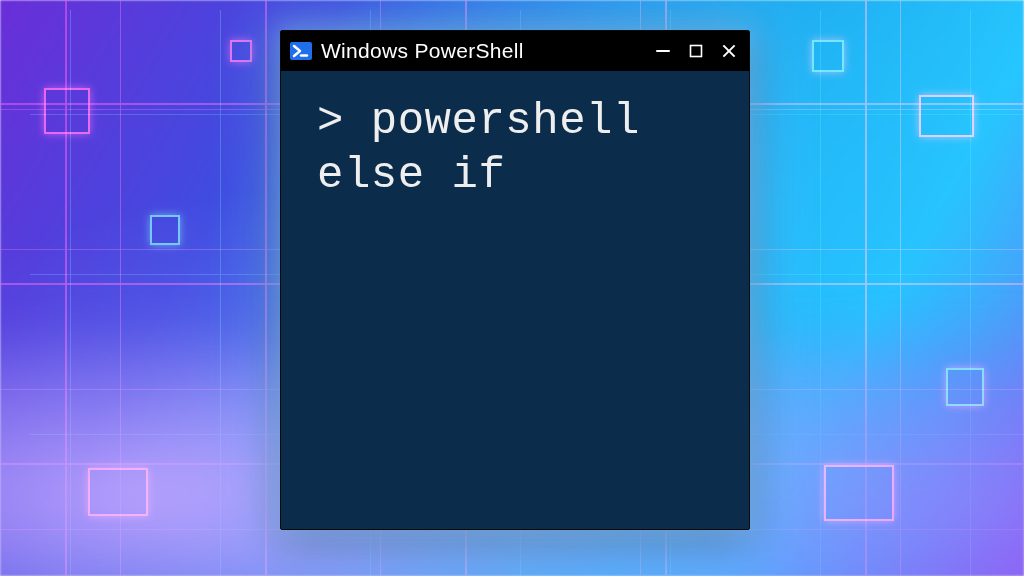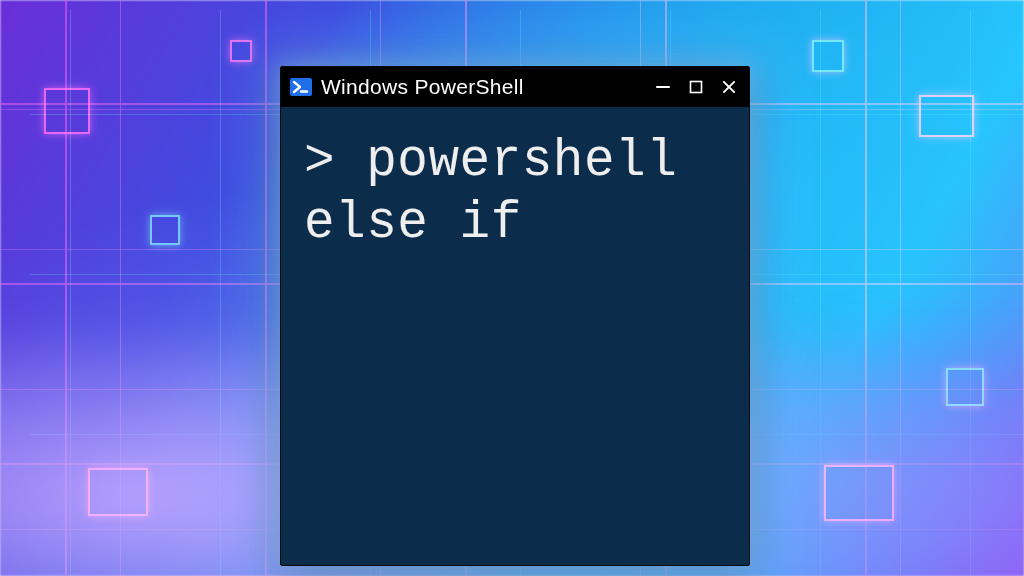--- a/index.html
+++ b/index.html
@@ -89,21 +89,20 @@
       width: 470px;
       height: 500px;
       background: #0b2c4a;
       border: 1px solid #0a0a0a;
       box-shadow:
         0 0 55px 14px rgba(120, 190, 255, 0.45),
         0 0 22px 4px rgba(160, 210, 255, 0.35),
         0 8px 40px rgba(0,0,0,0.45);
       border-radius: 2px;
       overflow: hidden;
-      margin-top: 36px;
     }
 
     .titlebar {
       height: 40px;
       background: #000000;
       display: flex;
       align-items: center;
       padding: 0 10px 0 8px;
       color: #ffffff;
       font-size: 21px;
@@ -140,24 +139,24 @@
       width: 20px;
       height: 20px;
       display: inline-flex;
       align-items: center;
       justify-content: center;
     }
 
     .win-btn svg { display: block; }
 
     .terminal-body {
-      padding: 24px 23px;
+      padding: 24px 36px;
       color: #eeeeee;
       font-family: 'Consolas', 'Courier New', monospace;
-      font-size: 51px;
+      font-size: 44px;
       line-height: 1.22;
       white-space: pre-wrap;
       word-break: break-word;
       letter-spacing: 0.5px;
       height: calc(100% - 40px);
     }
 
     .prompt-symbol {
       display: inline;
     }

